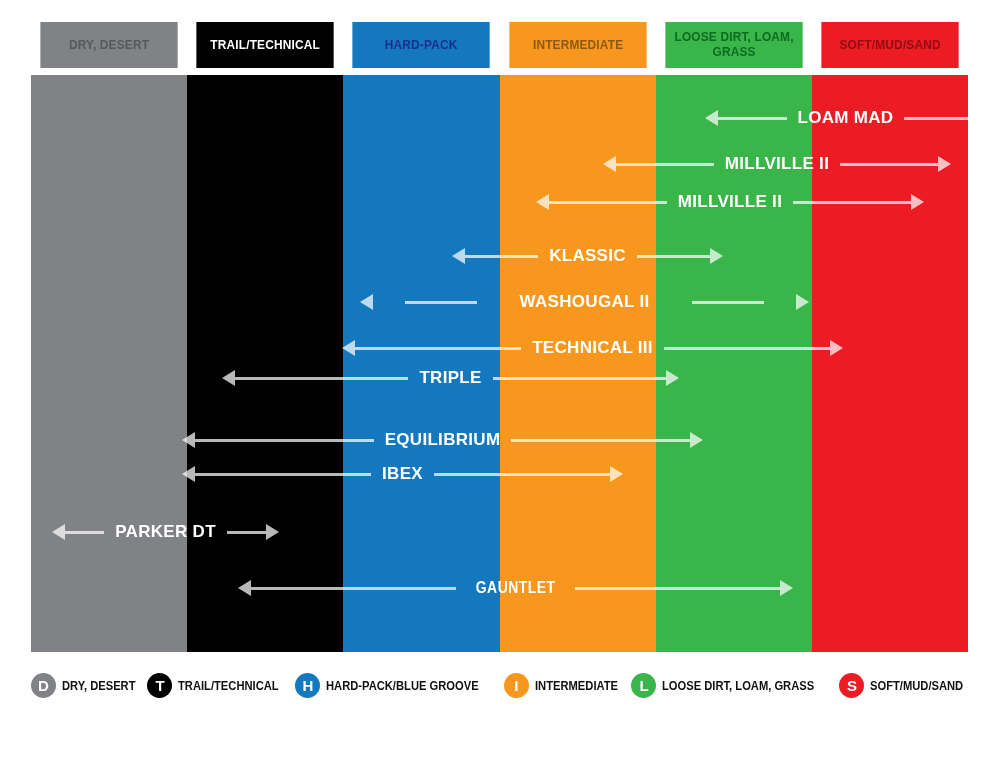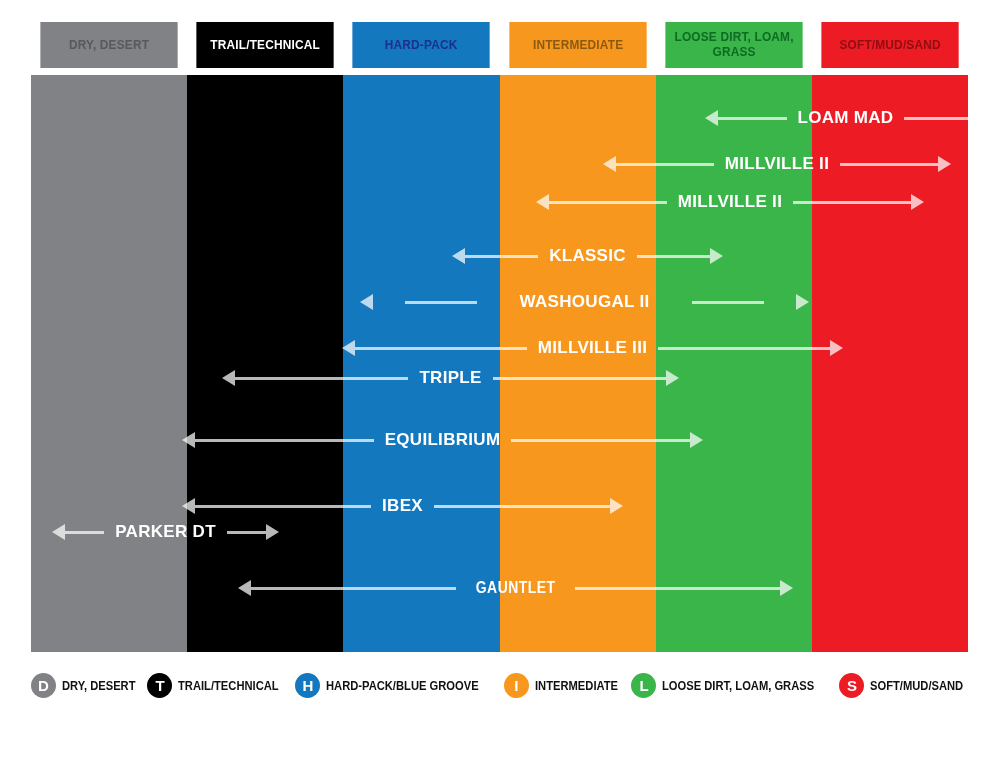--- a/index.html
+++ b/index.html
@@ -165,21 +165,21 @@
             <div class="seg"></div>
             <div class="lbl">WASHOUGAL II</div>
             <div class="seg"></div>
             <div class="head right"></div>
           </div>
         </div>
         <div class="row" style="top: 250px;">
           <div class="arrow" style="left: 311px; width: 501px;">
             <div class="head left"></div>
             <div class="seg"></div>
-            <div class="lbl">MILLVILLE III</div>
+            <div class="lbl">TECHNICAL III</div>
             <div class="seg"></div>
             <div class="head right"></div>
           </div>
         </div>
         <div class="row" style="top: 280px;">
           <div class="arrow" style="left: 191px; width: 457px;">
             <div class="head left"></div>
             <div class="seg"></div>
             <div class="lbl">TRIPLE</div>
             <div class="seg"></div>
@@ -188,21 +188,21 @@
         </div>
         <div class="row" style="top: 342px;">
           <div class="arrow" style="left: 151px; width: 521px;">
             <div class="head left"></div>
             <div class="seg"></div>
             <div class="lbl">EQUILIBRIUM</div>
             <div class="seg"></div>
             <div class="head right"></div>
           </div>
         </div>
-        <div class="row" style="top: 408px; padding-left: 21px;">
+        <div class="row" style="top: 376px; padding-left: 21px;">
           <div class="arrow" style="left: 151px; width: 441px;">
             <div class="head left"></div>
             <div class="seg"></div>
             <div class="lbl">IBEX</div>
             <div class="seg"></div>
             <div class="head right"></div>
           </div>
         </div>
         <div class="row" style="top: 434px;">
           <div class="arrow" style="left: 21px; width: 227px;">

